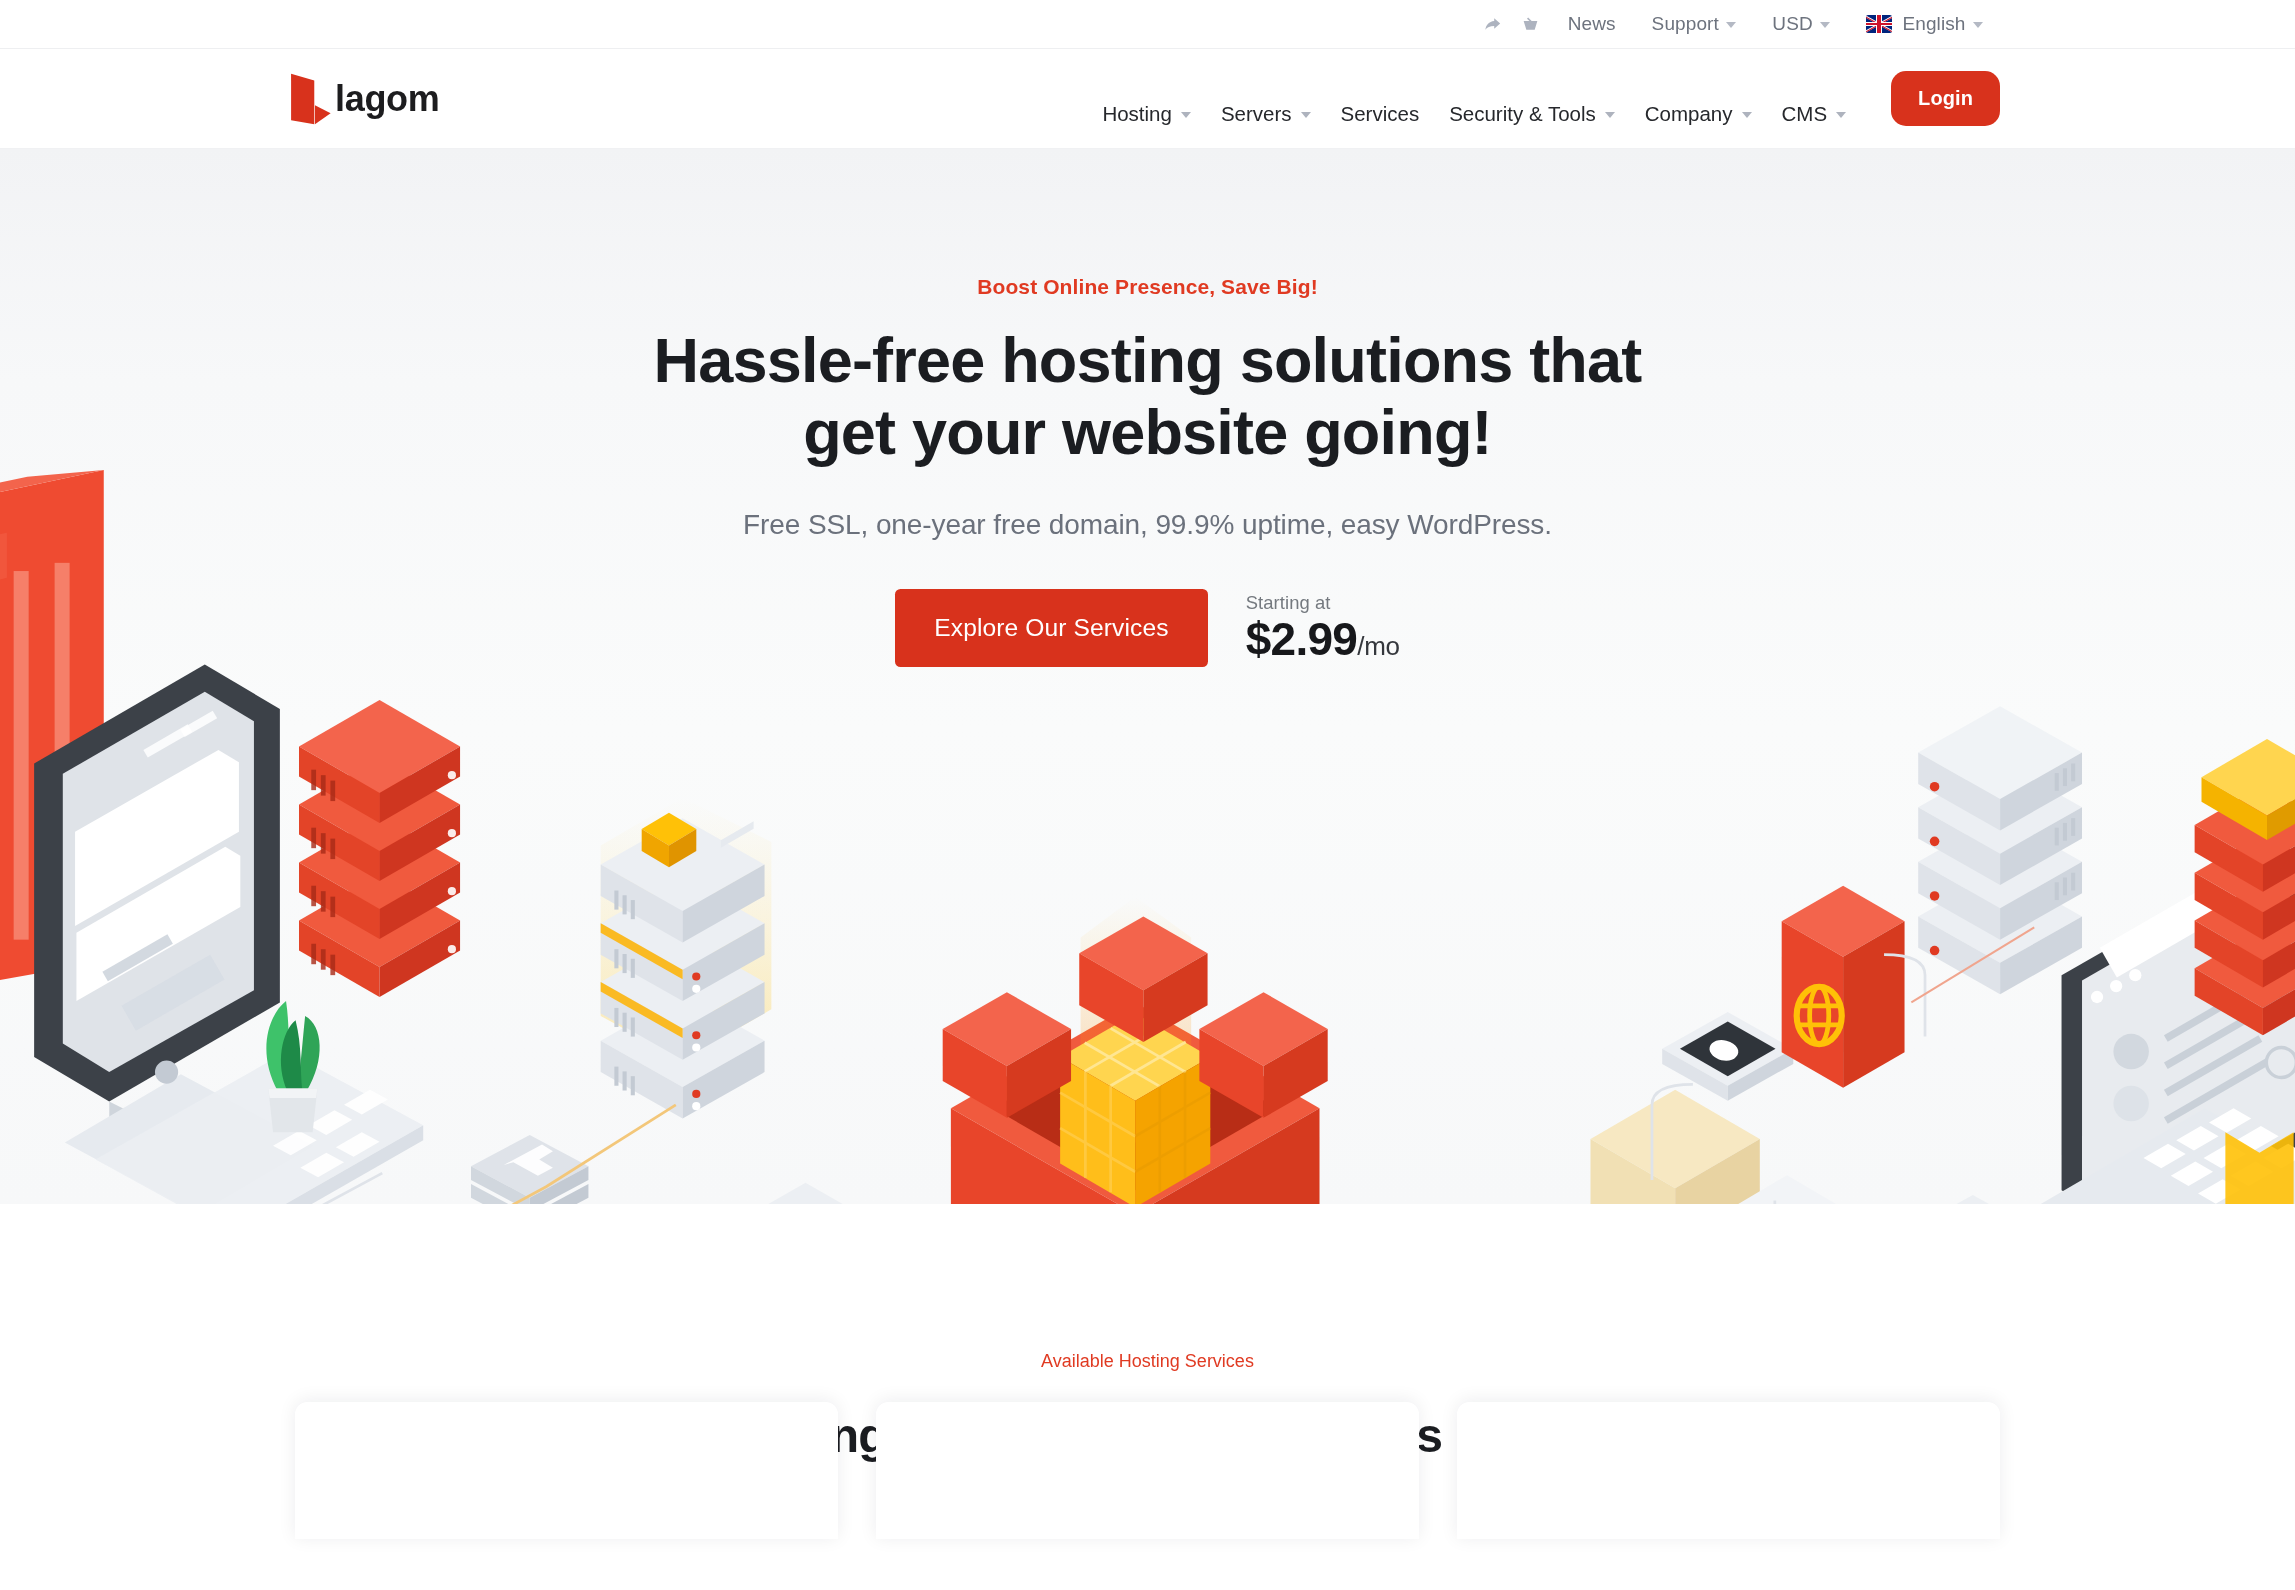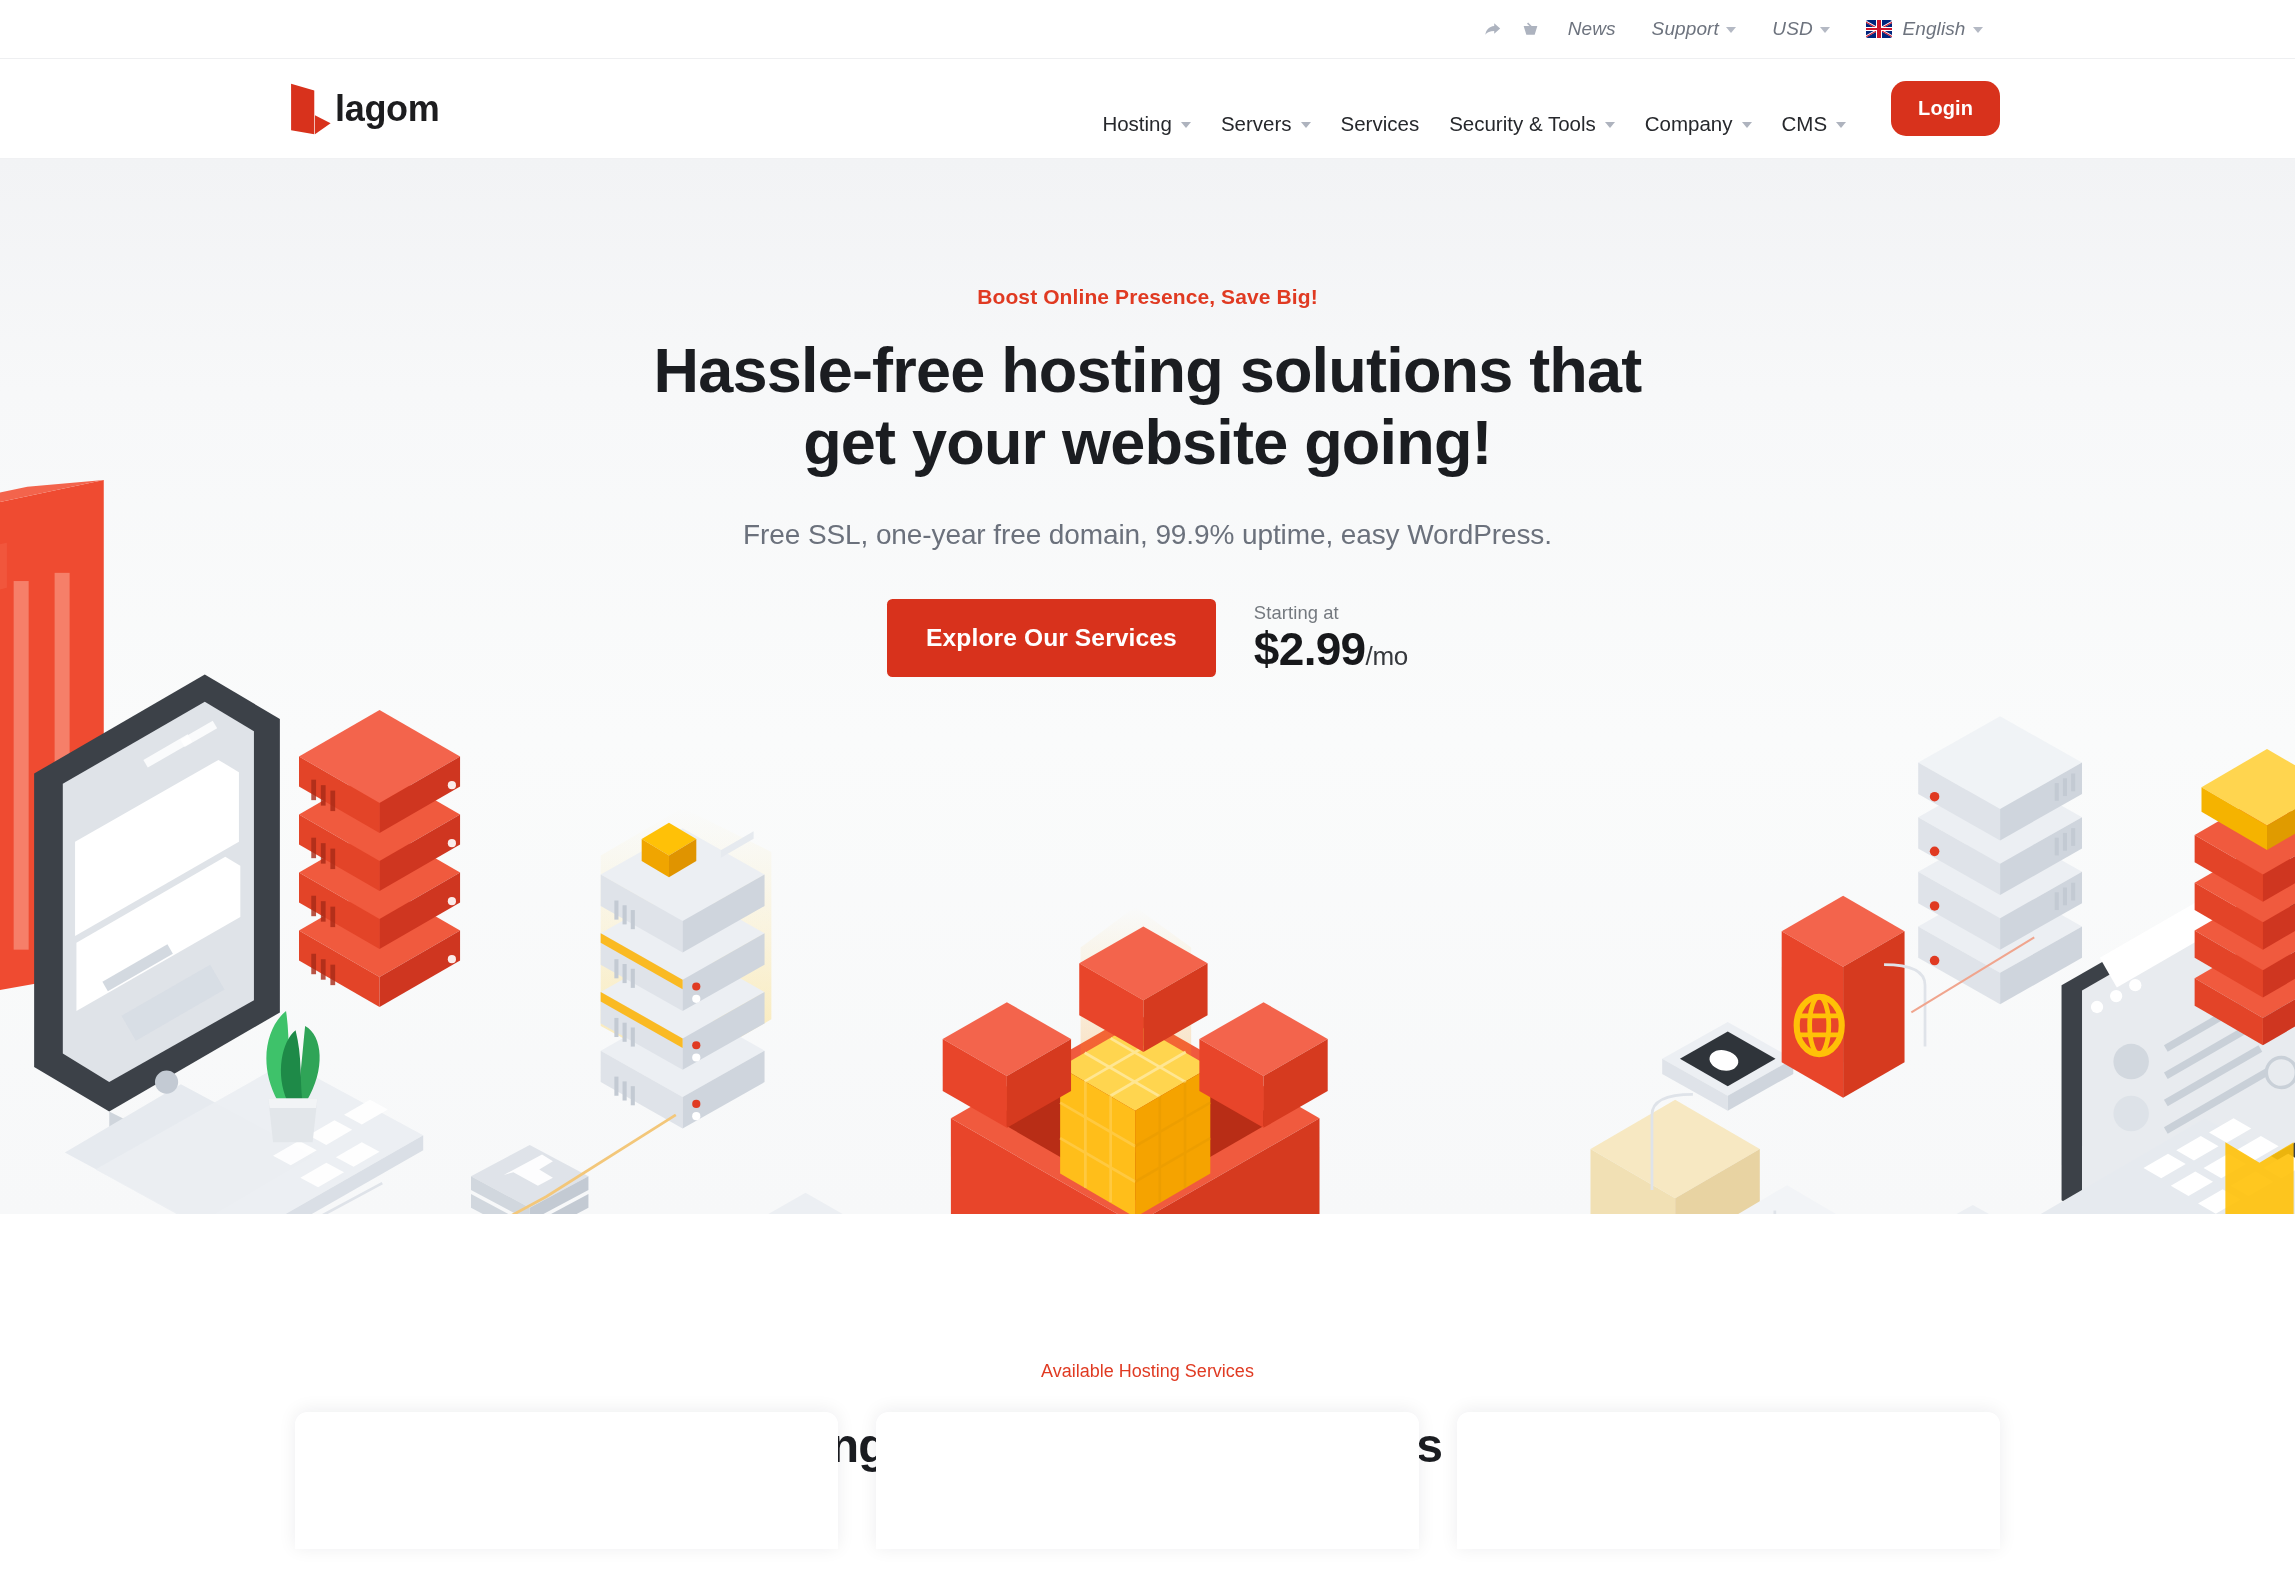--- a/index.html
+++ b/index.html
@@ -6,28 +6,27 @@
   html,body { width:2295px; height:1591px; overflow:hidden; }
   body {
     font-family:"Liberation Sans", sans-serif;
     background:#ffffff;
     color:#212529;
     -webkit-font-smoothing:antialiased;
   }
 
   
   .topbar{
-    height:59px;
+    height:49px;
     background:#ffffff;
     border-bottom:0.7px solid #eeeff1;
     display:flex;
     align-items:center;
     justify-content:flex-end;
     padding-right:294px;
-    font-style:italic;
   }
   .topbar-inner{ display:flex; align-items:center; gap:0px; }
   .tb-icon{
     width:38px; height:30px;
     display:flex; align-items:center; justify-content:center;
     cursor:pointer;
   }
   .tb-icon svg{ fill:#adb3bf; }
   .tb-link{
     font-size:19px;
@@ -163,21 +162,21 @@
     margin-top:48px;
     display:flex;
     align-items:center;
     justify-content:center;
     gap:38px;
   }
   .cta-btn{
     background:#d8321c;
     color:#fff;
     font-size:24.6px;
-    font-weight:700;
+    font-weight:400;
     padding:25px 39px;
     border-radius:5.5px;
     border:none;
     cursor:pointer;
     font-family:inherit;
     letter-spacing:0.1px;
   }
   .price-block{ text-align:left; padding-top:2.7px; }
   .price-label{ font-size:18.4px; color:#74797f; letter-spacing:0.1px; }
   .price-value{

